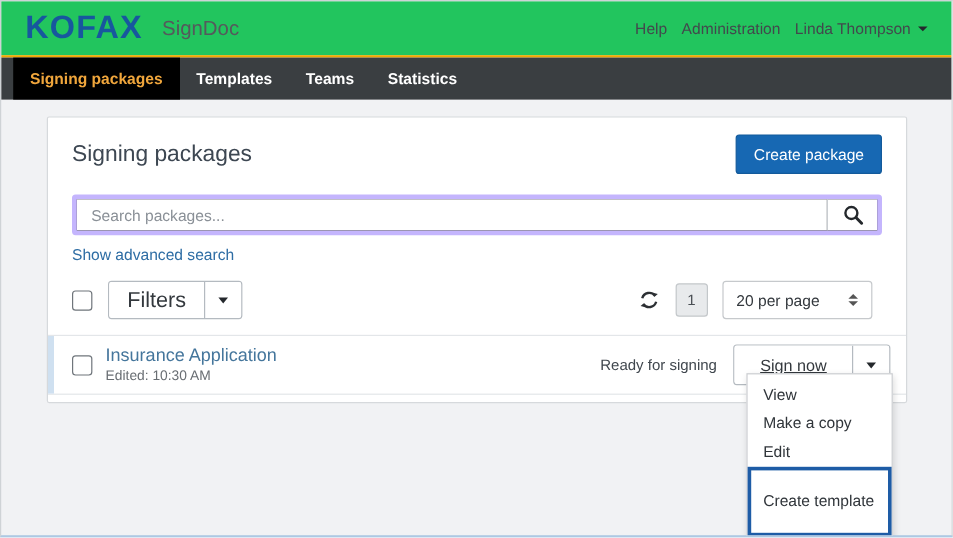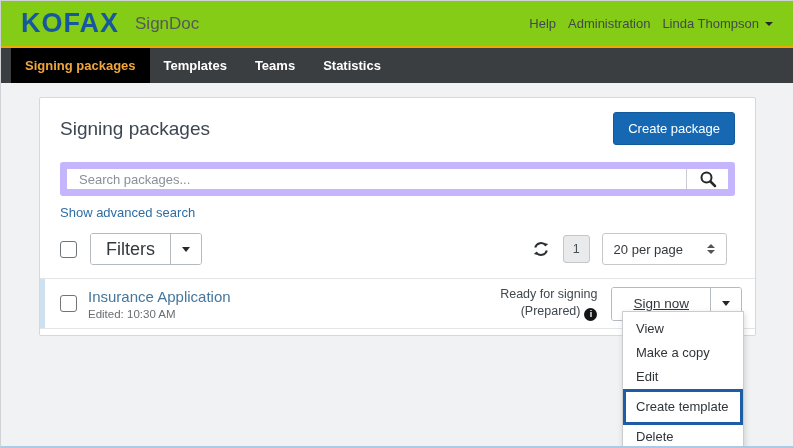--- a/index.html
+++ b/index.html
@@ -1,41 +1,41 @@
 <!DOCTYPE html>
 <html><head>
 <meta charset="utf-8">
 <style>
   * { margin:0; padding:0; box-sizing:border-box; }
   body { font-family:"Liberation Sans", sans-serif; background:#fff; }
   .screen { width:794px; height:448px; border:1px solid #cfd3d6; border-bottom:2px solid #adc9e3;
             background:#f1f2f4; position:relative; overflow:hidden; }
 
   
-  header { height:45px; background:#84cc16; display:flex; align-items:center; padding:0 20px; }
+  header { height:45px; background:#22c55e; display:flex; align-items:center; padding:0 20px; }
   .logo { font-size:27px; font-weight:800; letter-spacing:1px; color:#17579e; }
   .product { margin-left:16px; font-size:17px; color:#55595c; }
   .header-links { margin-left:auto; display:flex; align-items:flex-end; gap:12px; font-size:13px; color:#43484d; }
   .header-links a { cursor:pointer; display:inline-flex; align-items:center; gap:6px; }
   .gold-line { height:2px; background:#efa800; }
 
   
   nav { height:35px; background:#3a3e41; display:flex; padding-left:10px; }
   .tab { line-height:35px; padding:0 14px; color:#fff; font-size:13px; font-weight:600; cursor:pointer; }
   .tab.active { background:#000; color:#f0a63c; }
 
   main { padding:14px 37px 0 38px; }
   .panel { background:#fff; border:1px solid #d6d9dc; border-radius:2px; height:239px; }
   .panel-head { display:flex; align-items:center; padding:14px 20px 0; }
   .panel-head h1 { font-size:19px; font-weight:400; color:#3d4752; }
   .btn-primary { margin-left:auto; background:#1768b3; color:#fff; border:1px solid #135globe; border:1px solid #135a9b;
                  font-size:13px; padding:8px 14px; border-radius:3px; cursor:pointer; font-family:inherit; }
 
   .search-wrap { margin:17px 20px 0; }
-  .search-group { display:flex; height:34px; border:7px solid #c4b5fd; border-radius:3px; background:#404040; overflow:hidden; }
+  .search-group { display:flex; height:34px; border:4px solid #c4b5fd; border-radius:3px; background:#404040; overflow:hidden; }
   .search-group input { flex:1; border:none; outline:none; padding:0 12px; font-size:13px; color:#333; font-family:inherit; }
   .search-group input::placeholder { color:#8a9097; }
   .search-btn { width:42px; background:#fff; border:none; border-left:1px solid #c9cdd1; display:flex;
                 align-items:center; justify-content:center; cursor:pointer; }
 
   .adv-link { display:inline-block; margin:9px 20px 0; font-size:13px; color:#2e6da4; cursor:pointer; text-decoration:none; }
 
   .toolbar { margin:12px 20px 0; display:flex; align-items:center; height:32px; }
   .checkbox { width:17px; height:17px; border:1px solid #6f757b; border-radius:3px; background:#fff; display:inline-block; cursor:pointer; }
 
@@ -68,21 +68,21 @@
   .row-status { margin-left:auto; text-align:right; font-size:12.5px; color:#40474e; line-height:17px; margin-right:14px; }
   .info-icon { width:13px; height:13px; border-radius:50%; background:#121416; color:#fff; font-size:9px; font-weight:bold;
                display:inline-flex; align-items:center; justify-content:center; vertical-align:-2px; margin-left:4px; font-style:normal; }
   .split-btn.sign { height:34px; }
   .split-btn.sign .split-main { padding:0 21px; font-size:13.5px;text-decoration:underline; }
 
   
   .menu { position:absolute; left:621px; top:310px; width:122px; background:#fff; border:1px solid #caccd0;
           box-shadow:1px 2px 6px rgba(0,0,0,.15); padding:5px 0; z-index:5; }
   .menu-item { display:block; padding:4px 13px; font-size:13px; color:#30353a; line-height:16px; cursor:pointer; text-decoration:none; }
-  .menu-item.highlighted { border:3px solid #1e5ca6; padding:7px 10px; }
+  .menu-item.highlighted { border:3px solid #1e5ca6; padding:18px 10px; }
 </style>
 </head>
 <body>
 
 <div class="screen">
 
   <header>
     <span class="logo">KOFAX</span>
     <span class="product">SignDoc</span>
     <div class="header-links">
@@ -156,23 +156,20 @@
 
       <div class="row">
         <span class="row-accent"></span>
         <span class="checkbox"></span>
         <div class="row-main">
           <a class="row-title">Insurance Application</a>
           <div class="row-edited">Edited: 10:30 AM</div>
         </div>
         <div class="row-status">
           <div>Ready for signing</div>
-          <div>
-            <span>(Prepared)</span><span class="info-icon">i</span>
-          </div>
         </div>
         <div class="split-btn sign">
           <button class="split-main">Sign now</button>
           <button class="split-caret">
             <span class="caret-down"></span>
           </button>
         </div>
       </div>
 
     </section>

